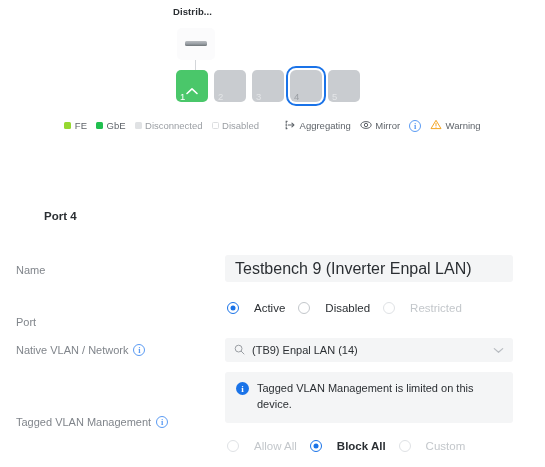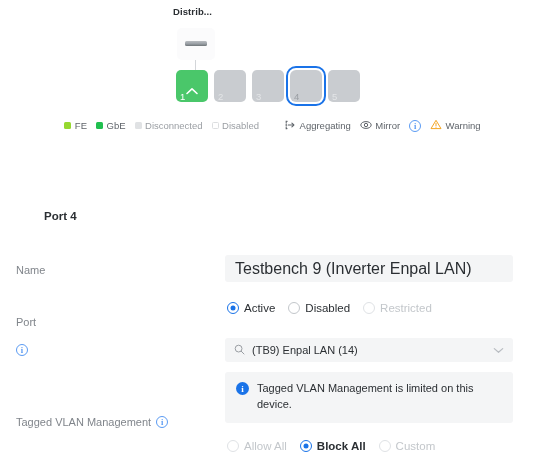--- a/index.html
+++ b/index.html
@@ -175,21 +175,21 @@
     position: absolute;
     display: flex;
     align-items: center;
     gap: 13px;
   }
   #radios-port { left: 227px; top: 302px; }
   #radios-tagged { left: 227px; top: 440px; text-align: right; }
   .radio-opt {
     display: flex;
     align-items: center;
-    gap: 5px;
+    gap: 15px;
     font-size: 11.5px;
     color: #2b2f33;
   }
   .radio-opt.muted { color: #c3c7cb; }
   .radio-opt.checked { font-weight: 700; }
   .radio {
     width: 12px;
     height: 12px;
     border-radius: 50%;
     border: 1.5px solid #c3c7cb;
@@ -402,20 +402,21 @@
     <span class="radio"></span>
     <span>Disabled</span>
   </div>
   <div class="radio-opt muted">
     <span class="radio dim"></span>
     <span>Restricted</span>
   </div>
 </div>
 
 <div class="row-label" id="label-vlan">
+  <span>Native VLAN / Network</span>
   <span class="info-outline">i</span>
 </div>
 <div class="select-vlan">
   <span>
     <svg width="11" height="11" viewBox="0 0 11 11">
       <circle cx="4.6" cy="4.6" r="3.4" fill="none" stroke="#9a9ea3" stroke-width="1"></circle>
       <path d="M7.2 7.2 L10 10" stroke="#9a9ea3" stroke-width="1" stroke-linecap="round"></path>
     </svg>
   </span>
   <span class="select-value">(TB9) Enpal LAN (14)</span>

